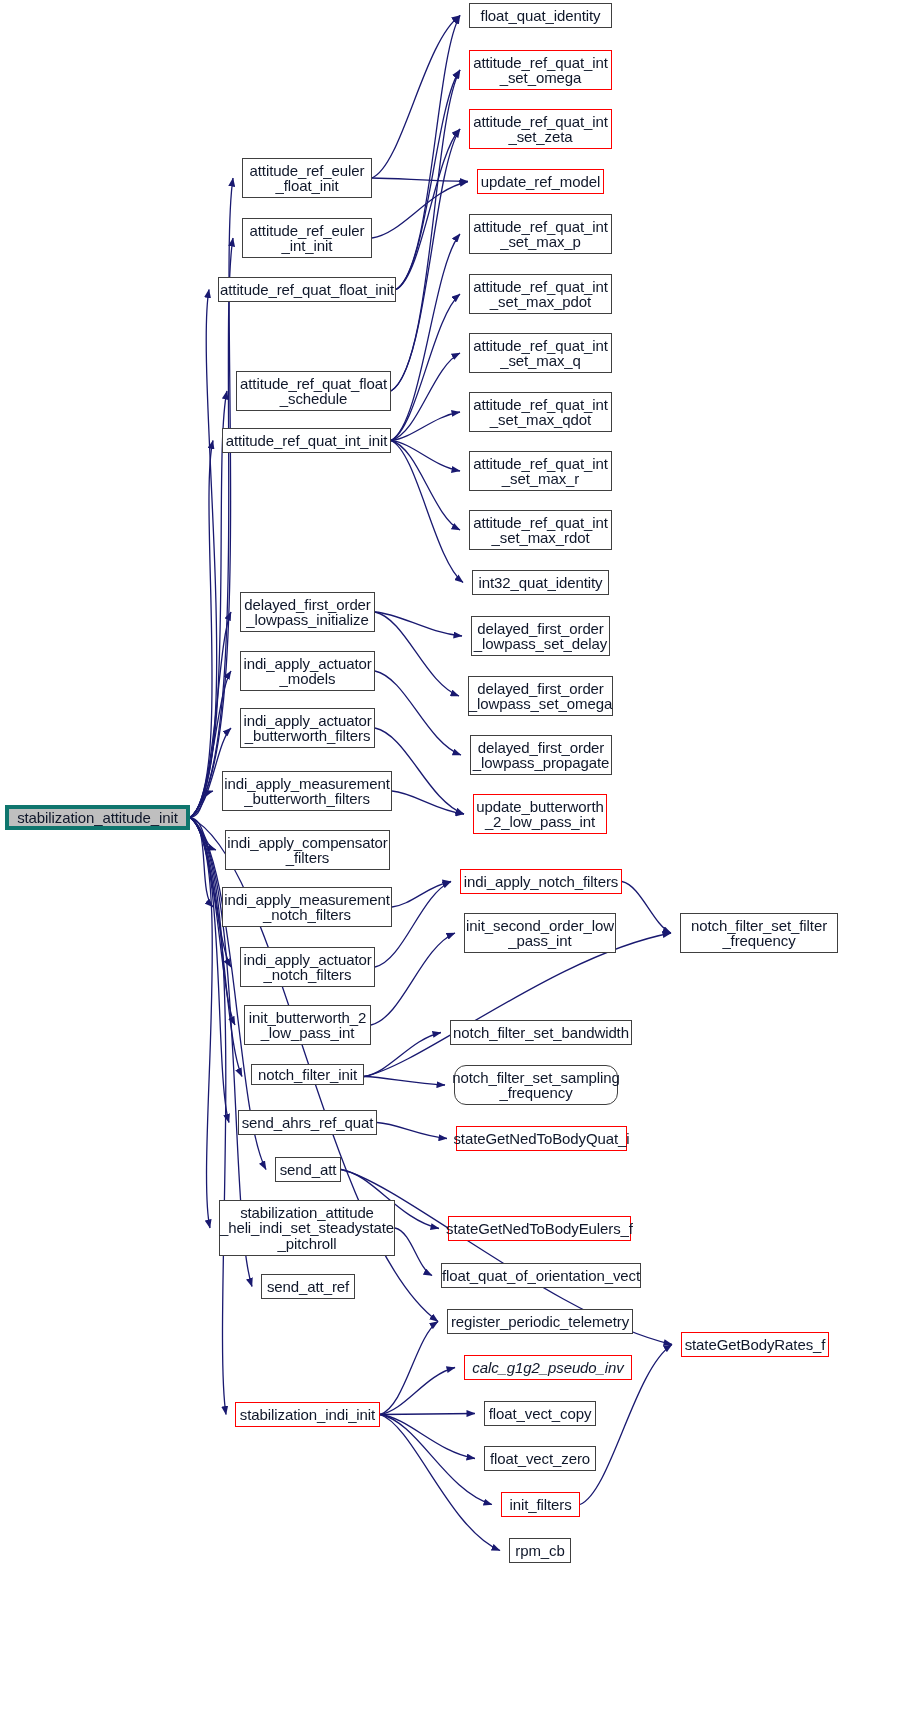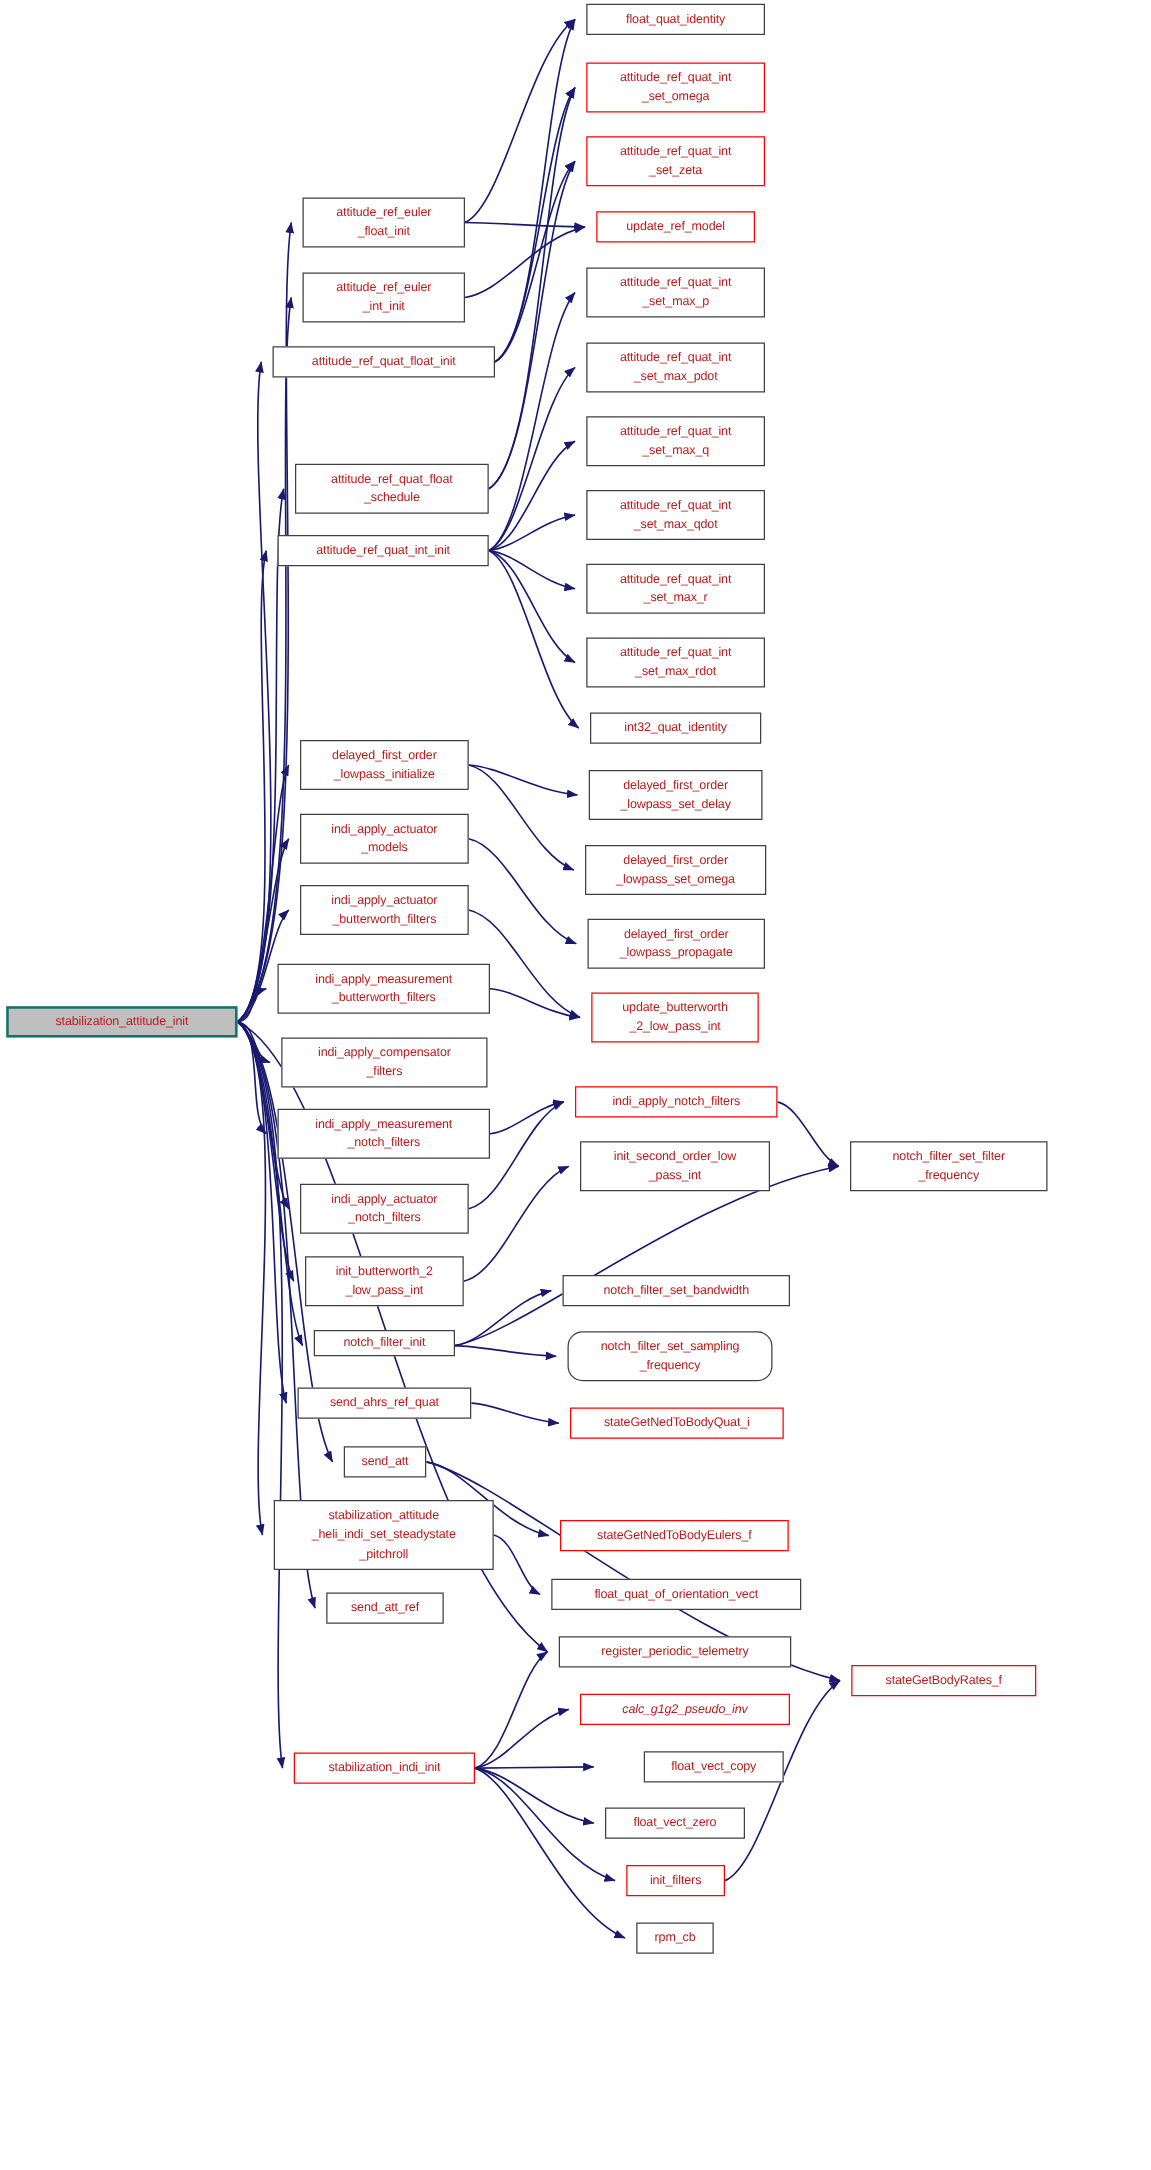--- a/index.html
+++ b/index.html
@@ -1,23 +1,23 @@
 <!DOCTYPE html>
 <html><head>
 <meta charset="utf-8">
 <style>
   html,body{margin:0;padding:0;background:#ffffff;}
   body{font-family:"Liberation Sans", sans-serif;}
   #graph{position:relative;width:921px;height:1736px;background:#fff;overflow:hidden;}
   svg.edges{position:absolute;left:0;top:0;width:921px;height:1736px;pointer-events:none;}
   .node{position:absolute;box-sizing:border-box;display:flex;align-items:center;justify-content:center;
-        text-align:center;background:#ffffff;border:1px solid #404040;font-size:10px;color:#b91c1c;
+        text-align:center;background:#ffffff;border:1px solid #404040;font-size:15px;color:#0f172a;
         line-height:15.5px;letter-spacing:-0.1px;white-space:pre-line;}
   .node.red{border:1px solid #ff0000;}
-  .node.root{background:#bfbfbf;border:2px solid #0f766e;}
+  .node.root{background:#bfbfbf;border:4px solid #0f766e;}
   .node span{display:block;padding:0 4px;}
 </style>
 </head>
 <body>
 
 <div id="graph">
   <svg class="edges" viewBox="0 0 921 1736" xmlns="http://www.w3.org/2000/svg">
     <defs>
       <marker id="arrow" markerWidth="9" markerHeight="7" refX="8.5" refY="3.5" orient="auto" markerUnits="userSpaceOnUse">
         <path d="M0,0 L9,3.5 L0,7 z" fill="#191970"></path>
@@ -149,21 +149,21 @@
       <div class="node" style="left: 464px; top: 913px; width: 152px; height: 40px;"><span>init_second_order_low
 _pass_int</span></div>
       <div class="node" style="left: 450px; top: 1020px; width: 182px; height: 25px;"><span>notch_filter_set_bandwidth</span></div>
       <div class="node" style="left: 454px; top: 1065px; width: 164px; height: 40px; border-radius: 12px;"><span>notch_filter_set_sampling
 _frequency</span></div>
       <div class="node red" style="left: 456px; top: 1126px; width: 171px; height: 25px;"><span>stateGetNedToBodyQuat_i</span></div>
       <div class="node red" style="left: 448px; top: 1216px; width: 183px; height: 25px;"><span>stateGetNedToBodyEulers_f</span></div>
       <div class="node" style="left: 441px; top: 1263px; width: 200px; height: 25px;"><span>float_quat_of_orientation_vect</span></div>
       <div class="node" style="left: 447px; top: 1309px; width: 186px; height: 25px;"><span>register_periodic_telemetry</span></div>
       <div class="node red" style="left: 464px; top: 1355px; width: 168px; height: 25px; font-style: italic;"><span>calc_g1g2_pseudo_inv</span></div>
-      <div class="node" style="left: 484px; top: 1401px; width: 112px; height: 25px; margin-left: 31px;"><span>float_vect_copy</span></div>
+      <div class="node" style="left: 484px; top: 1401px; width: 112px; height: 25px;"><span>float_vect_copy</span></div>
       <div class="node" style="left: 484px; top: 1446px; width: 112px; height: 25px;"><span>float_vect_zero</span></div>
       <div class="node red" style="left: 501px; top: 1492px; width: 79px; height: 25px;"><span>init_filters</span></div>
       <div class="node" style="left: 509px; top: 1538px; width: 62px; height: 25px;"><span>rpm_cb</span></div>
       <div class="node" style="left: 680px; top: 913px; width: 158px; height: 40px;"><span>notch_filter_set_filter
 _frequency</span></div>
       <div class="node red" style="left: 681px; top: 1332px; width: 148px; height: 25px;"><span>stateGetBodyRates_f</span></div>
     </div>
 </div>
 
 </body></html>

